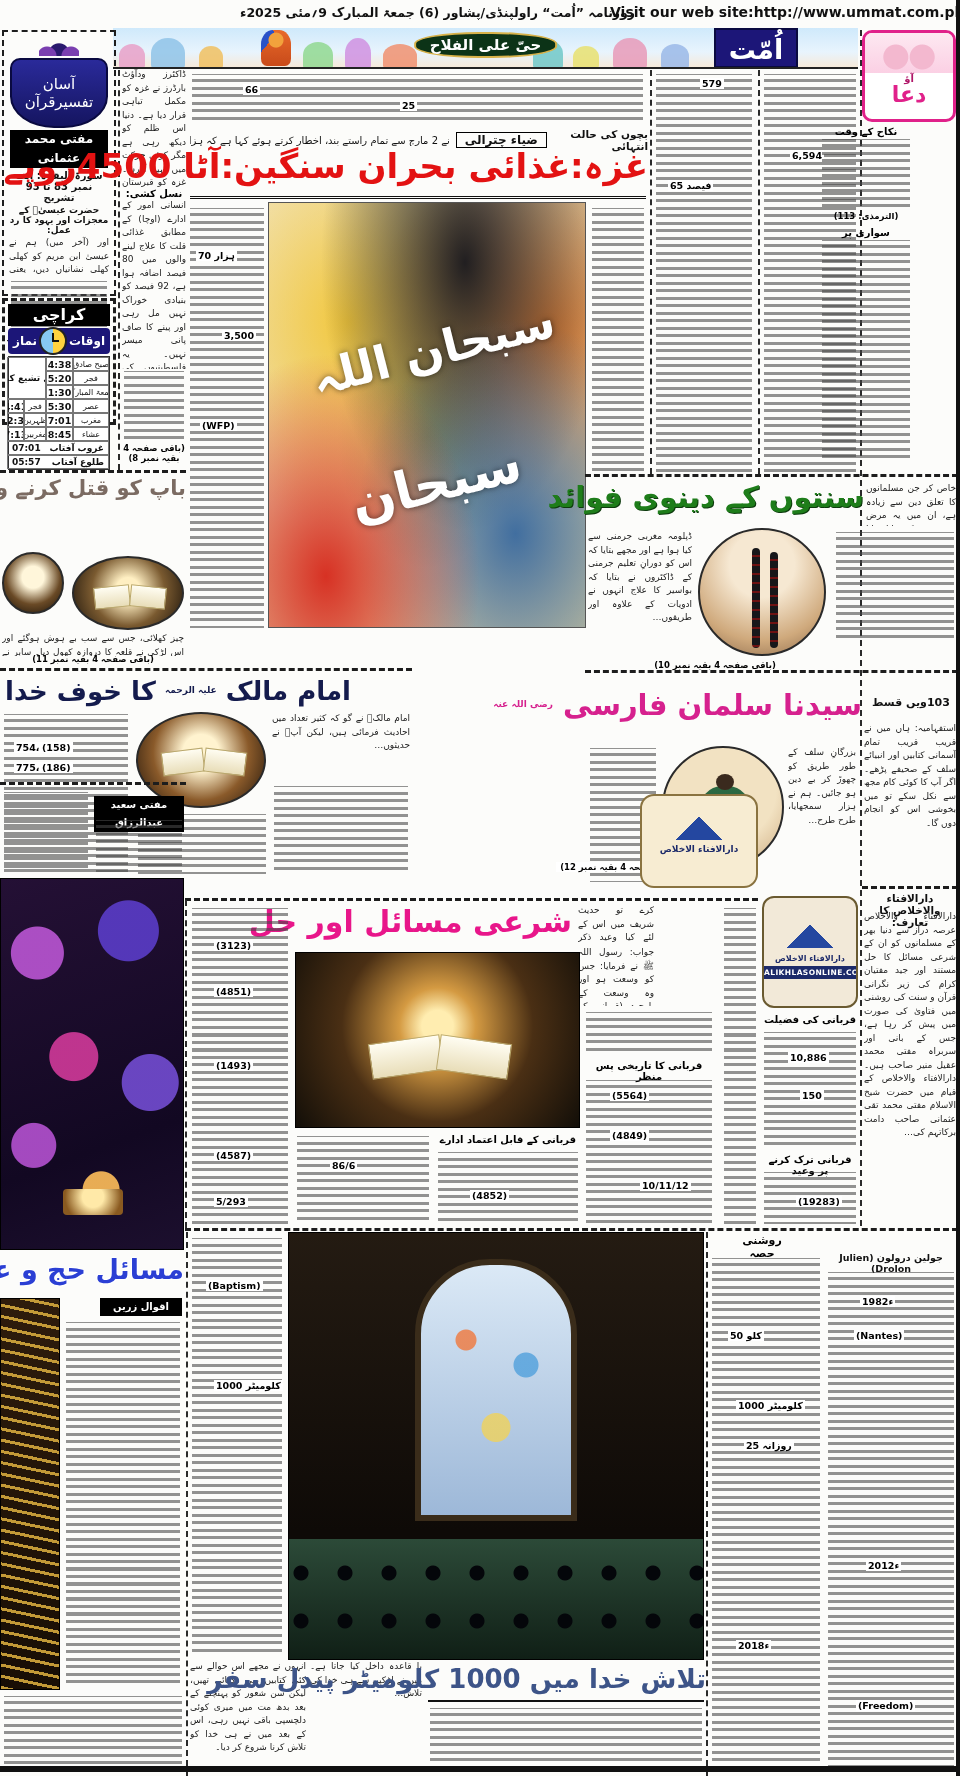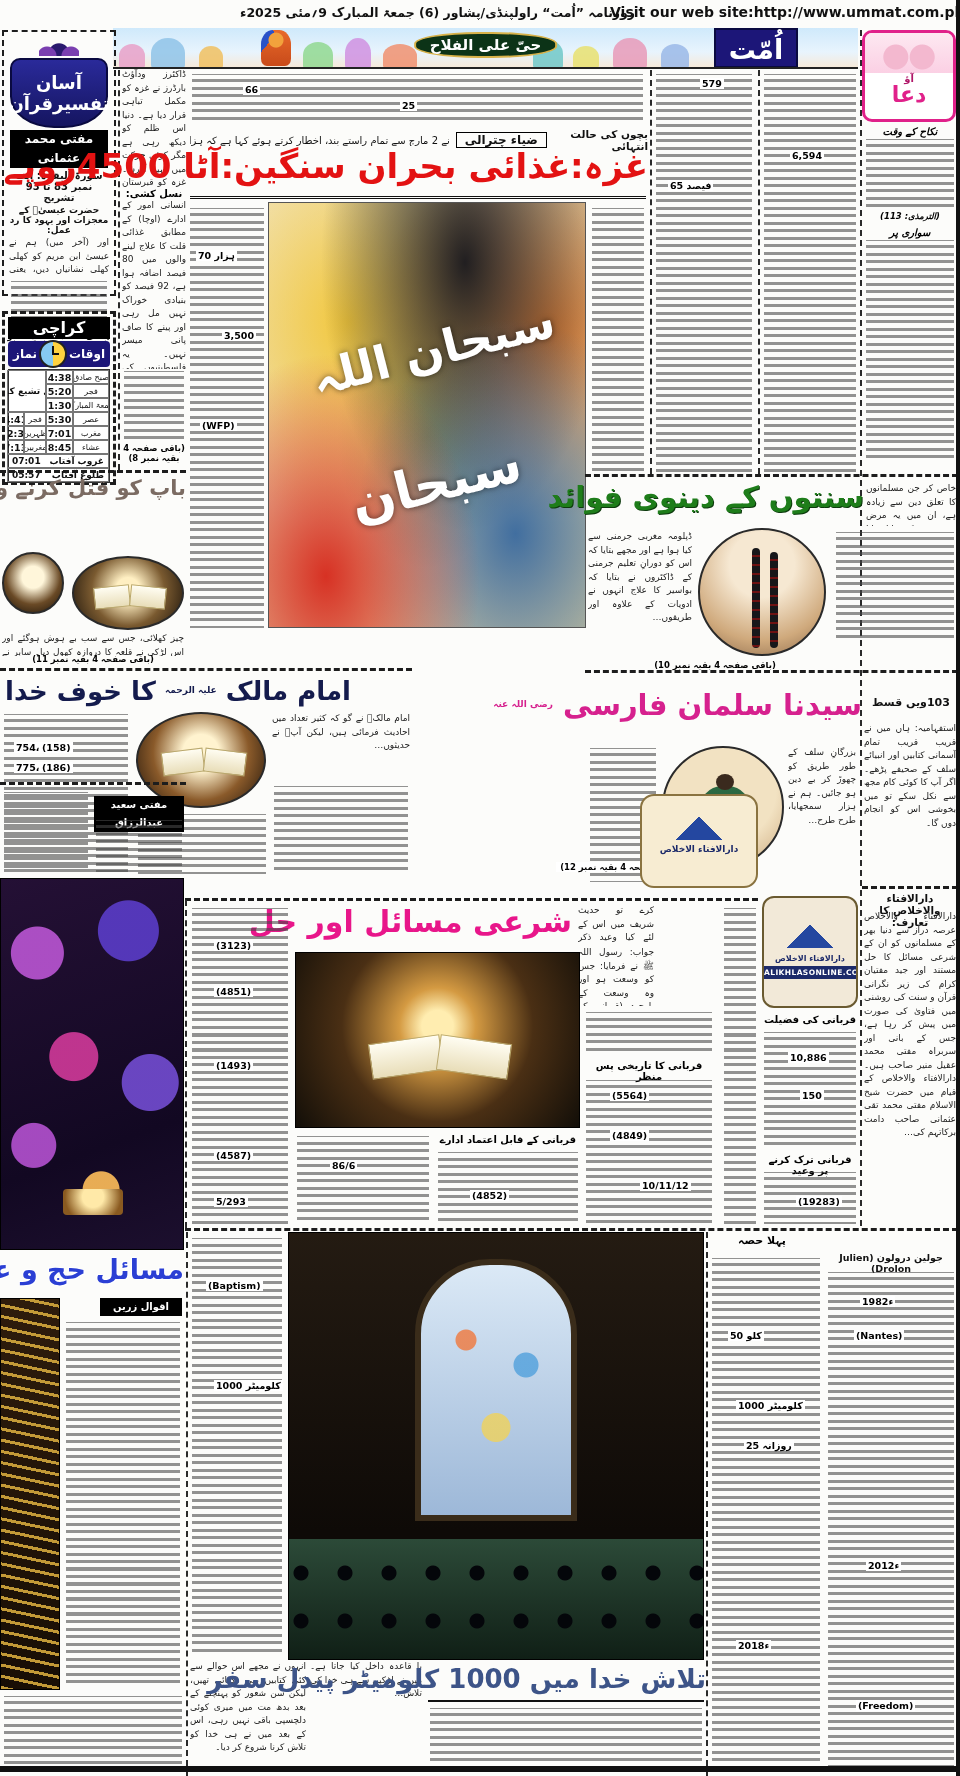--- a/index.html
+++ b/index.html
@@ -108,21 +108,21 @@
              background:conic-gradient(#ffd23f 0 50%,#86c9f2 0 100%);}
   .clockicon::before{content:"";position:absolute;left:11px;top:4px;width:2px;height:8px;background:#111;}
   .clockicon::after{content:"";position:absolute;left:11px;top:11px;width:7px;height:2px;background:#111;}
   .prayerbar{background:#1c1678;color:#fff;display:flex;align-items:center;justify-content:space-between;
              padding:0 5px;font-weight:bold;font-size:12px;direction:rtl;border-radius:4px;}
   .tulip{width:40px;height:22px;margin:2px auto 0;background:
       radial-gradient(circle at 20% 100%, #7a3fb0 0 9px, transparent 10px),
       radial-gradient(circle at 80% 100%, #7a3fb0 0 9px, transparent 10px),
       radial-gradient(circle at 50% 90%, #2a1a6e 0 10px, transparent 11px);}
   .tafsirlogo{background:linear-gradient(#2a2a9a,#151560);border-radius:10px 10px 45% 45%;
-              color:#fff;font-weight:bold;font-size:18px;text-align:center;direction:rtl;
+              color:#fff;font-weight:normal;font-size:15px;text-align:center;direction:rtl;
               display:flex;align-items:center;justify-content:center;border:2px solid #0a0a40;}
   .muezzin{position:absolute;left:148px;top:2px;width:30px;height:36px;
       background:
         radial-gradient(circle at 50% 28%, #f2a23c 0 7px, transparent 8px),
         conic-gradient(from 220deg at 50% 12%, #2a52c8 0 100deg, transparent 0),
         linear-gradient(#e86a2a,#c84a1a);
       border-radius:40% 40% 20% 20%;}
   .bottombar{background:#101010;}
 </style>
 </head>
@@ -161,21 +161,21 @@
     <div class="tulip"></div>
     <div class="tafsirlogo" style="margin:2px 6px;height:66px;">آسان تفسیرقرآن</div>
     <div class="blackbox" style="margin:2px 6px;font-size:12px;line-height:19px;">مفتی محمد عثمانی</div>
     <div class="rtl" style="margin:2px 5px;font-size:10px;font-weight:bold;text-align:center;">سورۃ البقرہ: آیت نمبر 83 تا 93 تشریح</div>
     <div class="rtl" style="margin:1px 5px;font-size:9px;font-weight:bold;text-align:center;">حضرت عیسیٰؑ کے معجزات اور یہود کا رد عمل:</div>
     <div class="snippet" style="margin:1px 5px;height:42px;">اور (آخر میں) ہم نے عیسیٰ ابن مریم کو کھلی کھلی نشانیاں دیں، یعنی کھلے کھلے معجزات دیے۔</div>
     <div class="greek" style="margin:0 5px;height:48px;"></div>
     <div class="cont">(باقی صفحہ 4 بقیہ نمبر 9)</div>
   </div>
 
-  <div class="abs" style="left:2px;top:311px;width:114px;height:174px;border:3px dashed #1d1d1d;padding:3px;">
+  <div class="abs" style="left:2px;top:298px;width:114px;height:127px;border:3px dashed #1d1d1d;padding:3px;">
     <div class="blackbox" style="font-size:16px;line-height:22px;">کراچی</div>
     <div class="prayerbar" style="height:26px;margin-top:2px;">
       <span>اوقات</span>
       <span class="clockicon"></span>
       <span>نماز</span>
     </div>
     <div class="ptable" style="margin-top:2px;">
       <div class="pc">صبح صادق</div>
       <div class="pc t">4:38</div>
       <div class="pc shiahead" style="grid-row:1/4;grid-column:3/5;">اہل تشیع کیلئے</div>
@@ -240,21 +240,21 @@
   <div class="abs greek" style="left:590px;top:206px;width:56px;height:268px;"></div>
   <div class="abs vr-dash" style="left:650px;top:70px;height:404px;"></div>
   <div class="abs greek" style="left:654px;top:72px;width:100px;height:402px;"></div>
   <span class="tok" style="left:700px;top:78px;">579</span>
   <span class="tok" style="left:668px;top:180px;">65 فیصد</span>
   <div class="abs vr-dash" style="left:758px;top:70px;height:404px;"></div>
   <div class="abs greek" style="left:762px;top:72px;width:96px;height:402px;"></div>
   <span class="tok" style="left:790px;top:150px;">6,594</span>
 
   <div class="abs vr-dash" style="left:860px;top:30px;height:1196px;"></div>
-  <div class="abs" style="left:864px;top:126px;width:92px;height:352px;font-style:italic;">
+  <div class="abs" style="left:820px;top:126px;width:92px;height:352px;">
     <div class="subhead">نکاح کے وقت</div>
     <div class="greek" style="height:70px;"></div>
     <div class="cont">(الترمذی: 113)</div>
     <div class="subhead" style="margin-top:6px;text-align:center;">سواری پر</div>
     <div class="greek" style="height:220px;"></div>
   </div>
 
   <div class="abs hr-dash" style="left:0px;top:470px;width:186px;"></div>
   <div class="abs headline-grey" style="left:0px;top:476px;width:186px;">باپ کو قتل کرنے والی بدکردار لڑکی</div>
   <div class="abs circ" style="left:2px;top:552px;width:62px;height:62px;background:radial-gradient(circle at 50% 40%, #fff6da 0 24%, #6a4a26 60%, #171007);"></div>
@@ -390,21 +390,21 @@
     <div class="archwin"></div>
     <div class="floorrows"></div>
   </div>
   <div class="abs snippet" style="left:190px;top:1660px;width:116px;height:112px;">انہوں نے مجھے اس حوالے سے کئی کتابیں بھی دکھائی تھیں، لیکن سن شعور کو پہنچنے کے بعد بدھ مت میں میری کوئی دلچسپی باقی نہیں رہی، اس کے بعد میں نے ہی خدا کو تلاش کرنا شروع کر دیا۔</div>
   <div class="abs snippet" style="left:310px;top:1660px;width:112px;height:112px;">با قاعدہ داخل کیا جاتا ہے۔ میں نے لڑکپن سے ہی خدا کی تلاش…</div>
   <div class="abs headline-slate" style="left:428px;top:1664px;width:278px;font-size:26px;">تلاش خدا میں 1000 کلومیٹر پیدل سفر</div>
   <div class="abs" style="left:428px;top:1700px;width:276px;border-top:2.5px solid #111;"></div>
   <div class="abs greek" style="left:428px;top:1706px;width:276px;height:64px;"></div>
 
   <div class="abs vr-dash" style="left:706px;top:1232px;height:544px;"></div>
-  <div class="abs subhead" style="left:730px;top:1234px;width:64px;font-size:11px;">پہلا حصہ</div>
+  <div class="abs subhead" style="left:730px;top:1234px;width:64px;font-size:11px;">روشنی حصہ</div>
   <div class="abs rtl" style="left:826px;top:1252px;width:130px;font-size:9.5px;font-weight:bold;text-align:center;">جولین درولون (Julien Drolon)</div>
   <div class="abs greek" style="left:710px;top:1256px;width:112px;height:512px;"></div>
   <div class="abs greek" style="left:826px;top:1270px;width:130px;height:498px;"></div>
   <span class="tok" style="left:860px;top:1296px;">1982ء</span>
   <span class="tok" style="left:854px;top:1330px;">(Nantes)</span>
   <span class="tok" style="left:728px;top:1330px;">50 کلو</span>
   <span class="tok" style="left:736px;top:1400px;">1000 کلومیٹر</span>
   <span class="tok" style="left:744px;top:1440px;">روزانہ 25</span>
   <span class="tok" style="left:866px;top:1560px;text-align:center;">2012ء</span>
   <span class="tok" style="left:856px;top:1700px;">(Freedom)</span>

